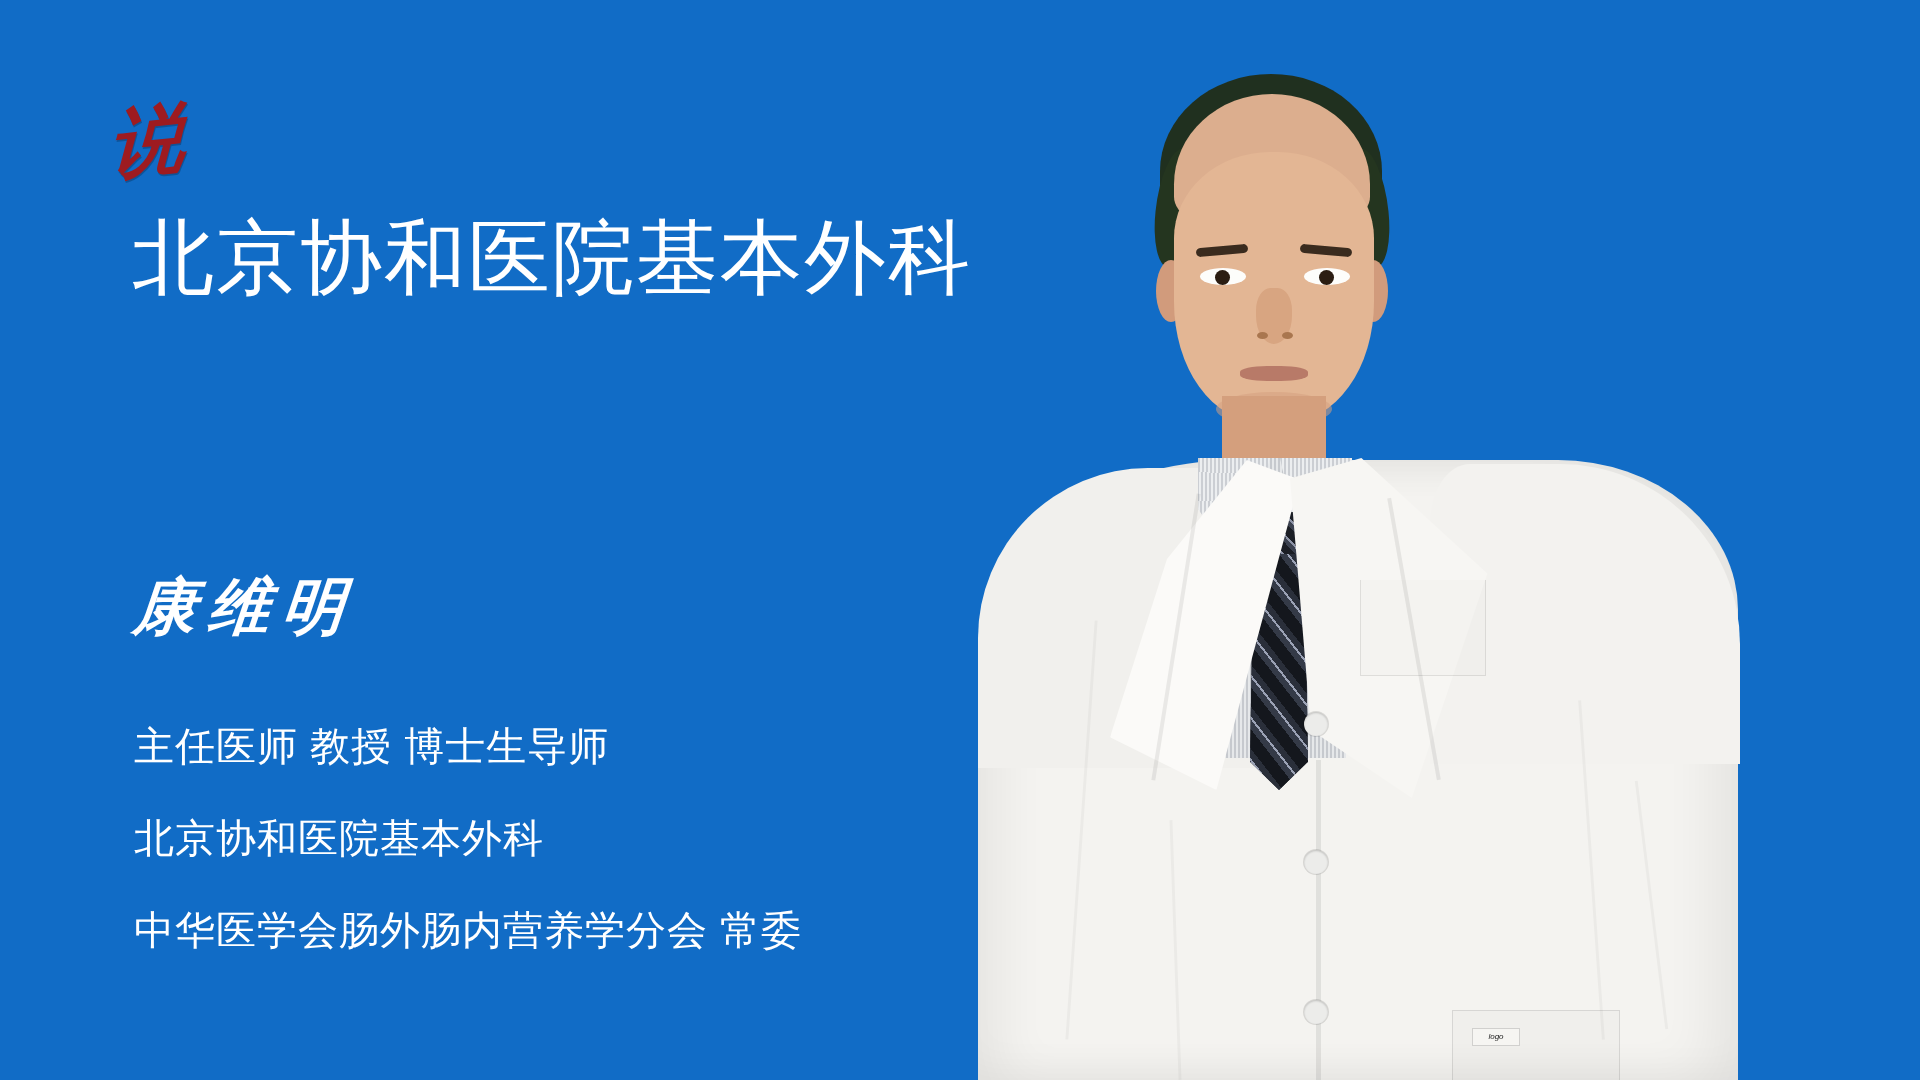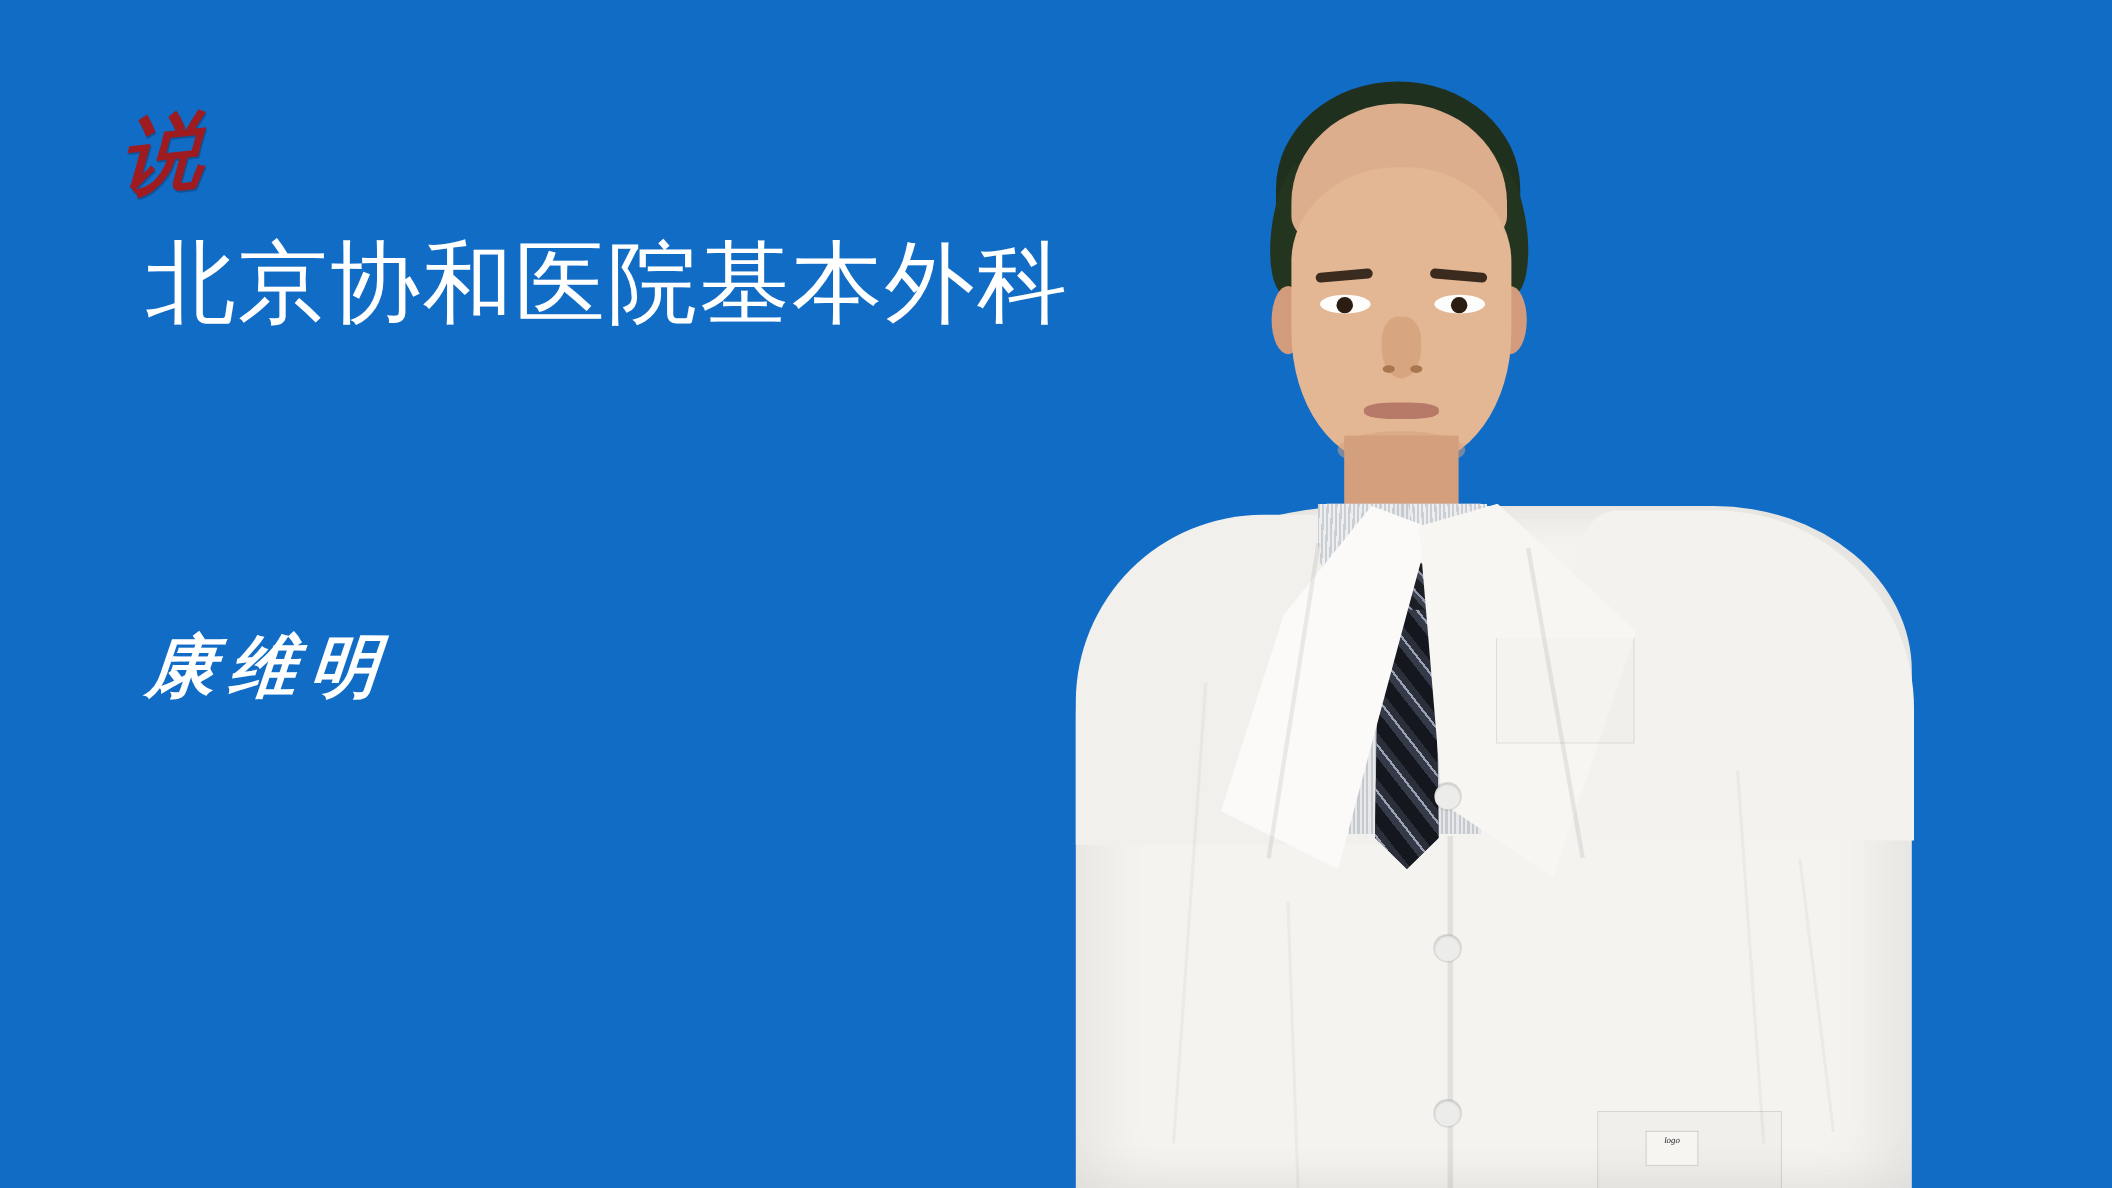--- a/index.html
+++ b/index.html
@@ -345,30 +345,30 @@
   .pocket-lower {
     position:absolute;
     left:492px; top:950px;
     width:168px; height:90px;
     border:1px solid rgba(0,0,0,0.10);
     border-bottom:none;
     background:rgba(0,0,0,0.015);
   }
   .pocket-label {
     position:absolute;
-    left:536px; top:968px;
-    width:48px; height:32px;
+    left:512px; top:968px;
+    width:48px; height:18px;
     background:#f6f5f2;
     border:1px solid rgba(0,0,0,0.15);
     font-size:8px;
     color:#1a1a1a;
     text-align:center;
     line-height:16px;
     font-style:italic;
-    font-family:Liberation Serif, serif;
+    font-family:Liberation Sans, sans-serif;
     overflow:hidden;
   }
   
   .fold {
     position:absolute;
     background:rgba(0,0,0,0.035);
   }
   .fold.f1 { left:120px; top:560px; width:3px; height:420px; transform:rotate(4deg); }
   .fold.f2 { left:214px; top:760px; width:3px; height:260px; transform:rotate(-2deg); }
   .fold.f3 { left:630px; top:640px; width:3px; height:340px; transform:rotate(-4deg); }
@@ -380,20 +380,25 @@
 <div id="stage">
 
   <div id="logo">
     <span id="logo-accent">说</span>
   </div>
 
   <div id="title">北京协和医院基本外科</div>
 
   <div id="doctor-name">康维明</div>
 
+  <div id="credentials">
+    <div class="cred-line">主任医师  教授  博士生导师</div>
+    <div class="cred-line">北京协和医院基本外科</div>
+    <div class="cred-line">中华医学会肠外肠内营养学分会  常委</div>
+  </div>
 
   <div id="doctor-photo">
 
     <div class="hair"></div>
     <div class="hair-side-l"></div>
     <div class="hair-side-r"></div>
     <div class="scalp"></div>
 
     <div class="ear left"></div>
     <div class="ear right"></div>

